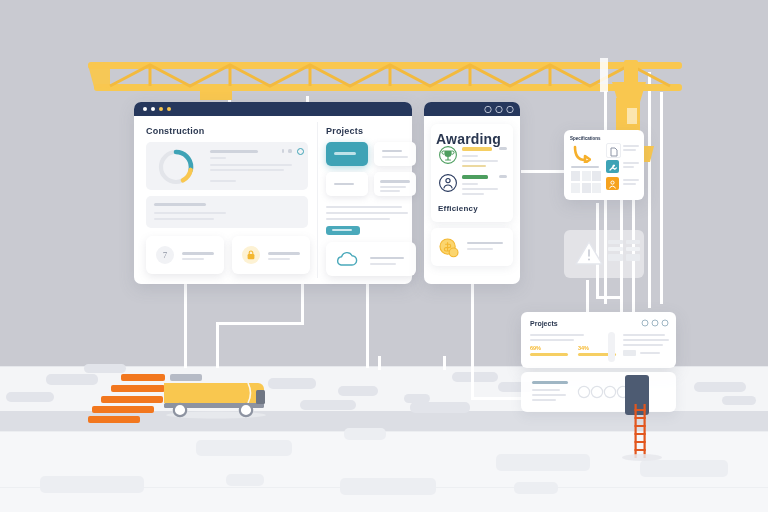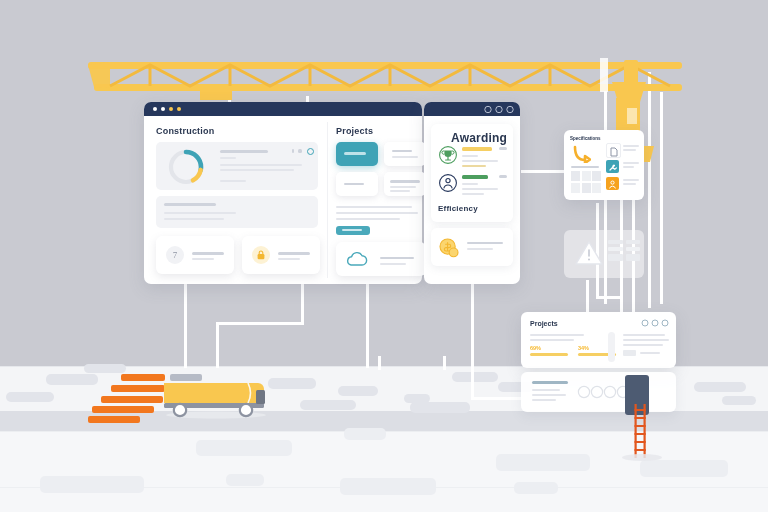--- a/index.html
+++ b/index.html
@@ -128,21 +128,21 @@
   </svg>
 
   <svg class="crane-tower" style="left:594px;top:60px;background:none" width="70" height="120">
     <path d="M18 22 L52 22 L46 42 L24 42 Z" fill="#f9c74f"></path>
     <rect x="22" y="38" width="24" height="48" fill="#f9c74f"></rect>
     <path d="M8 86 L60 86 L56 102 L12 102 Z" fill="#f9c74f"></path>
     <rect x="30" y="0" width="14" height="24" rx="2" fill="#f9c74f"></rect>
     <rect x="33" y="48" width="10" height="16" fill="#ffffff" opacity=".55"></rect>
   </svg>
 
-  <div class="card" style="left:144px;top:102px;width:278px;height:182px">
+  <div class="card" style="left:134px;top:102px;width:278px;height:182px">
     <div class="titlebar"></div>
     <div class="dot" style="left:9px;background:#ffffff"></div>
     <div class="dot" style="left:17px;background:#ffffff"></div>
     <div class="dot" style="left:25px;background:#f9c74f"></div>
     <div class="dot" style="left:33px;background:#f9c74f"></div>
 
     <div class="heading" style="left:12px;top:24px;font-size:9px">Construction</div>
 
     <div class="panelbox" style="left:12px;top:40px;width:162px;height:48px"></div>
 
@@ -224,21 +224,21 @@
 
   <div class="card" style="left:424px;top:102px;width:96px;height:182px">
     <div class="titlebar"></div>
     <svg style="position:absolute;left:60px;top:3px" width="32" height="9">
       <circle cx="4" cy="4.5" r="3.2" fill="none" stroke="#b8c0d2" stroke-width="1"></circle>
       <circle cx="15" cy="4.5" r="3.2" fill="none" stroke="#b8c0d2" stroke-width="1"></circle>
       <circle cx="26" cy="4.5" r="3.2" fill="none" stroke="#b8c0d2" stroke-width="1"></circle>
     </svg>
 
     <div class="statcard" style="left:7px;top:22px;width:82px;height:98px;box-shadow:0 2px 8px rgba(110,115,135,.12)">
-      <div class="heading" style="left:20px;top:7px;font-size:12px">Awarding</div>
+      <div class="heading" style="left:5px;top:7px;font-size:14px">Awarding</div>
 
       <svg style="position:absolute;left:8px;top:22px" width="18" height="18">
         <circle cx="9" cy="9" r="8.4" fill="#fff" stroke="#4d9e5f" stroke-width="1.1"></circle>
         <path d="M5.4 4.4 h7.2 v3.1 a3.6 3.6 0 0 1 -7.2 0 Z" fill="#4d9e5f"></path>
         <path d="M9 11 v2.4 M6.6 14 h4.8" stroke="#4d9e5f" stroke-width="1.2" stroke-linecap="round"></path>
         <path d="M5.4 5 h-1.6 a1.7 1.7 0 0 0 1.7 3 M12.6 5 h1.6 a1.7 1.7 0 0 1 -1.7 3" fill="none" stroke="#4d9e5f" stroke-width="1"></path>
       </svg>
       <div class="txtline y" style="left:31px;top:23px;width:30px;height:4px"></div>
       <div class="txtline" style="left:31px;top:31px;width:16px;height:2px"></div>
       <div class="txtline" style="left:31px;top:36px;width:36px;height:2px"></div>

